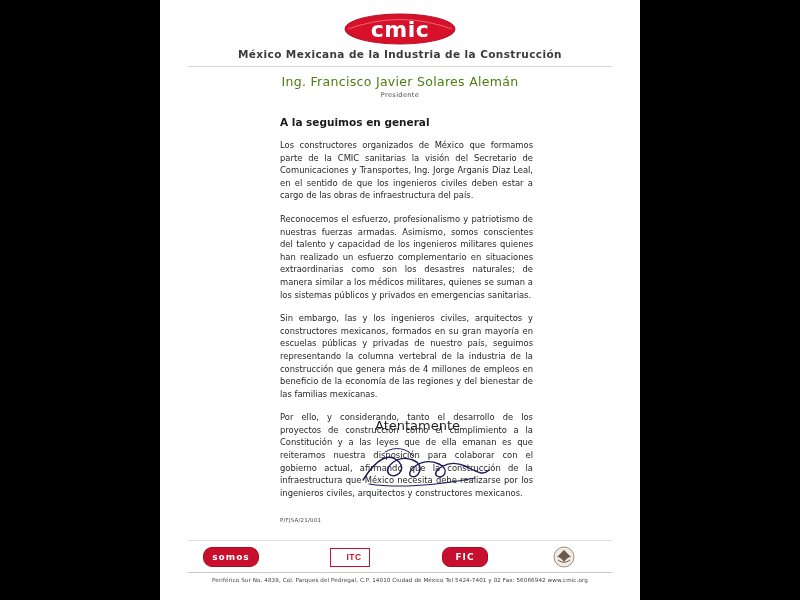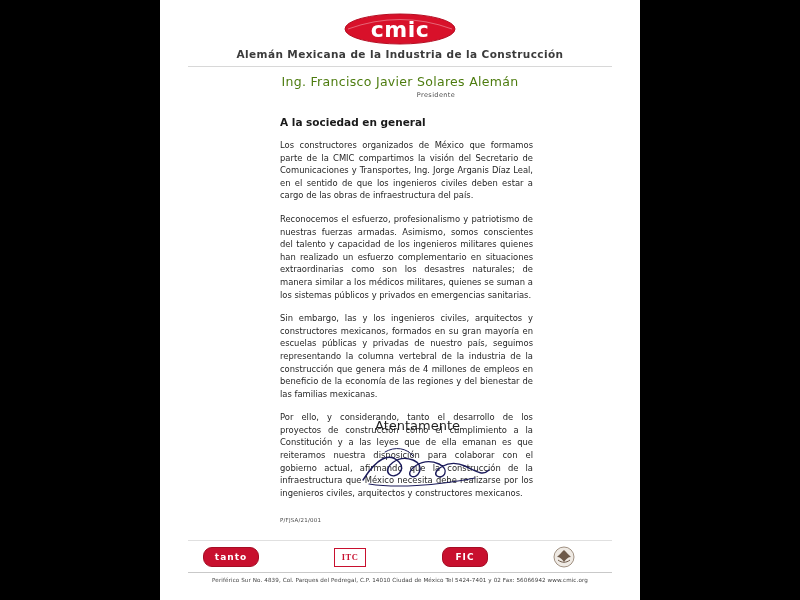--- a/index.html
+++ b/index.html
@@ -88,21 +88,20 @@
   .pres-title {
     position: absolute;
     top: 91px;
     left: 0;
     width: 100%;
     text-align: center;
     font-family: "DejaVu Sans", sans-serif;
     font-size: 6.5px;
     color: #4a4a4a;
     letter-spacing: 0.4px;
-    padding-left: 36px;
   }
 
   
   .salutation {
     position: absolute;
     top: 116px;
     left: 120px;
     font-family: "DejaVu Sans", sans-serif;
     font-size: 10.5px;
     font-weight: bold;
@@ -185,23 +184,23 @@
     background: #c8102e; color: #ffffff;
     font-family: "DejaVu Sans", sans-serif;
     font-size: 9px; font-weight: bold; letter-spacing: 1px;
     display:flex; align-items:center; justify-content:center;
     border: 1px solid #a50d25;
   }
   .badge-itc {
     width: 30px; height: 17px;
     background: #ffffff; color: #c8102e;
     border: 1.6px solid #c8102e;
-    font-family: Liberation Serif, serif;
+    font-family: Liberation Sans, sans-serif;
     font-size: 8.5px; font-weight: bold; letter-spacing: 0.5px;
-    display:flex; align-items:center; justify-content:center;
+    display:flex; align-items:center; justify-content:center;padding-left:8px;
   }
   .badge-fic {
     width: 44px; height: 18px; border-radius: 8px;
     background: #c8102e; color: #ffffff;
     font-family: "DejaVu Sans", sans-serif;
     font-size: 9px; font-weight: bold; letter-spacing: 1px;
     display:flex; align-items:center; justify-content:center;
     border: 1px solid #a50d25;
   }
   .badge-eagle {
@@ -241,30 +240,30 @@
         <div class="logo">
           <svg width="116" height="34" viewBox="0 0 116 34" xmlns="http://www.w3.org/2000/svg" aria-hidden="true">
             <ellipse cx="58" cy="17" rx="55" ry="15" fill="#d8112a"></ellipse>
             <ellipse cx="58" cy="17" rx="55" ry="15" fill="none" stroke="#b50d22" stroke-width="1"></ellipse>
             <path d="M6 17 Q58 -2 110 17" stroke="#ffffff" stroke-width="1" fill="none" opacity="0.35"></path>
             <text x="58" y="25" text-anchor="middle" font-family="DejaVu Sans, sans-serif" font-size="22" font-weight="bold" fill="#ffffff" letter-spacing="0.5">cmic</text>
           </svg>
         </div>
       </div>
 
-      <div class="org-name">Alemán Mexicana de la Industria de la Construcción</div>
+      <div class="org-name">México Mexicana de la Industria de la Construcción</div>
       <div class="rule-top"></div>
 
       <div class="pres-name">Ing. Francisco Javier Solares Alemán</div>
       <div class="pres-title">Presidente</div>
 
-      <div class="salutation">A la sociedad en general</div>
+      <div class="salutation">A la seguimos en general</div>
 
       <div class="body-copy">
-        <p>Los constructores organizados de México que formamos parte de la CMIC compartimos la visión del Secretario de Comunicaciones y Transportes, Ing. Jorge Arganis Díaz Leal, en el sentido de que los ingenieros civiles deben estar a cargo de las obras de infraestructura del país.</p>
+        <p>Los constructores organizados de México que formamos parte de la CMIC sanitarias la visión del Secretario de Comunicaciones y Transportes, Ing. Jorge Arganis Díaz Leal, en el sentido de que los ingenieros civiles deben estar a cargo de las obras de infraestructura del país.</p>
         <p>Reconocemos el esfuerzo, profesionalismo y patriotismo de nuestras fuerzas armadas. Asimismo, somos conscientes del talento y capacidad de los ingenieros militares quienes han realizado un esfuerzo complementario en situaciones extraordinarias como son los desastres naturales; de manera similar a los médicos militares, quienes se suman a los sistemas públicos y privados en emergencias sanitarias.</p>
         <p>Sin embargo, las y los ingenieros civiles, arquitectos y constructores mexicanos, formados en su gran mayoría en escuelas públicas y privadas de nuestro país, seguimos representando la columna vertebral de la industria de la construcción que genera más de 4 millones de empleos en beneficio de la economía de las regiones y del bienestar de las familias mexicanas.</p>
         <p>Por ello, y considerando, tanto el desarrollo de los proyectos de construcción como el cumplimiento a la Constitución y a las leyes que de ella emanan es que reiteramos nuestra disposición para colaborar con el gobierno actual, afirmando que la construcción de la infraestructura que México necesita debe realizarse por los ingenieros civiles, arquitectos y constructores mexicanos.</p>
       </div>
 
       <div class="closing">Atentamente</div>
 
       <div class="signature">
         <svg width="140" height="55" viewBox="0 0 140 55" xmlns="http://www.w3.org/2000/svg" aria-hidden="true">
           <path d="M8 40 C 22 18, 34 12, 44 22 C 52 30, 40 40, 34 34 C 28 28, 42 14, 58 20
@@ -274,21 +273,21 @@
           <path d="M30 12 C 40 6, 52 8, 58 16" fill="none" stroke="#1a1a5a" stroke-width="1" stroke-linecap="round"></path>
         </svg>
       </div>
 
       <div class="doc-code">P/FJSA/21/001</div>
 
       <div class="rule-bottom"></div>
 
       <div class="footer-logos">
         <div class="flogo flogo-1">
-          <div class="badge-icic">tanto</div>
+          <div class="badge-icic">somos</div>
         </div>
         <div class="flogo flogo-2">
           <div class="badge-itc">ITC</div>
         </div>
         <div class="flogo flogo-3">
           <div class="badge-fic">FIC</div>
         </div>
         <div class="flogo flogo-4">
           <div class="badge-eagle">
             <svg width="22" height="22" viewBox="0 0 22 22" xmlns="http://www.w3.org/2000/svg" aria-hidden="true">

